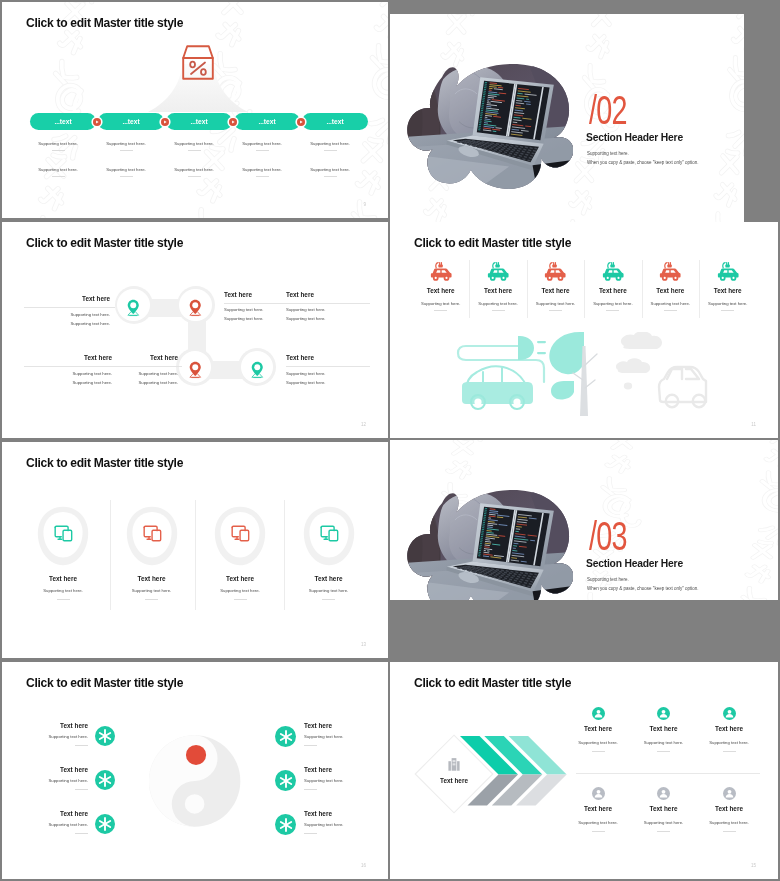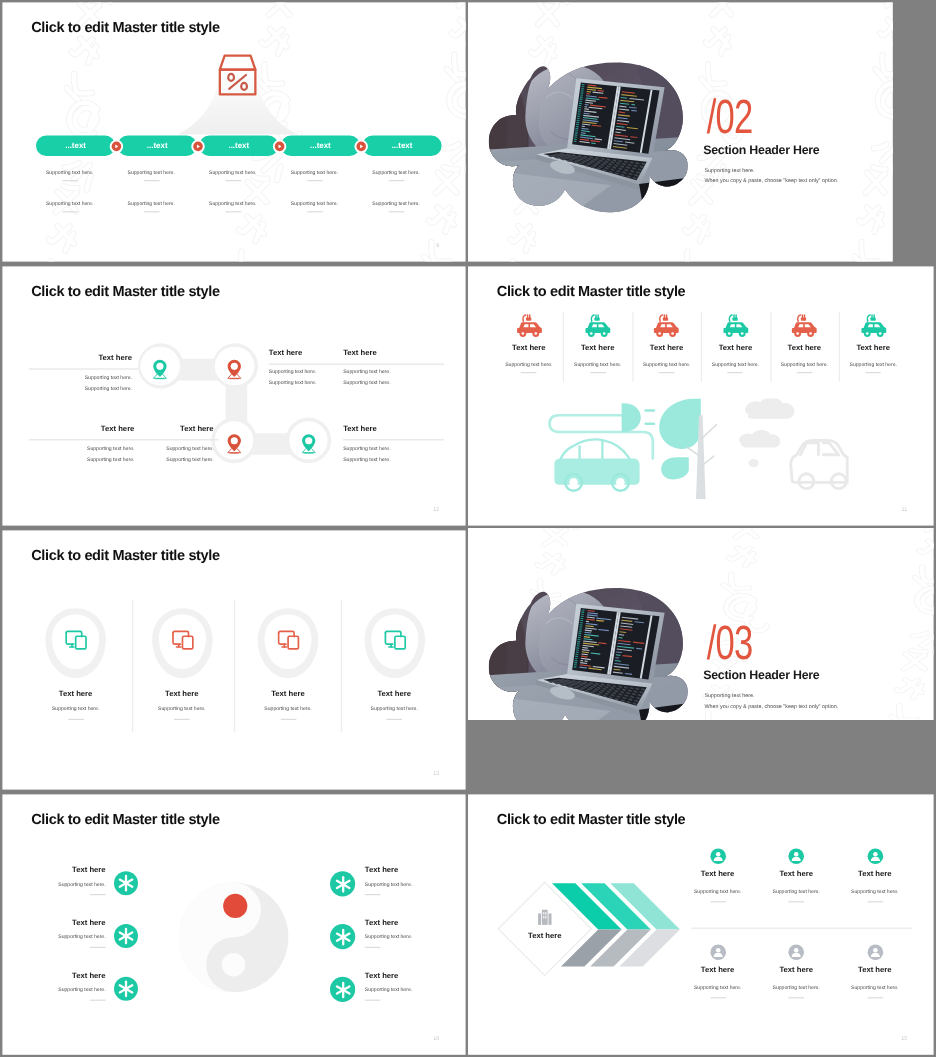--- a/index.html
+++ b/index.html
@@ -229,21 +229,21 @@
   <div style="position:absolute;left:288px;top:139px;width:80px;text-align:center;">
     <div class="sup">Supporting text here.</div>
     <div class="uline" style="width:13px;margin:4px auto 0;"></div>
   </div>
   <div style="position:absolute;left:288px;top:165px;width:80px;text-align:center;">
     <div class="sup">Supporting text here.</div>
     <div class="uline" style="width:13px;margin:4px auto 0;"></div>
   </div>
   <div class="pgnum" style="right:22px;bottom:11px;">9</div>
 </div>
-<div class="slide" style="left:390px;top:2px;width:354px;height:216px;">
+<div class="slide" style="left:390px;top:14px;width:354px;height:216px;">
   <svg class="wm" viewBox="0 0 390 220" preserveAspectRatio="none">
         <g class="wmtiles">
           <use href="#wmglyph" transform="rotate(47) translate(-619.5,-367.5) scale(0.92)"></use>
           <use href="#wmglyph" transform="rotate(47) translate(-516.25,-244.99999999999997) scale(0.92)"></use>
           <use href="#wmglyph" transform="rotate(47) translate(-619.5,-122.49999999999999) scale(0.92)"></use>
           <use href="#wmglyph" transform="rotate(47) translate(-516.25,0) scale(0.92)"></use>
           <use href="#wmglyph" transform="rotate(47) translate(-619.5,122.49999999999999) scale(0.92)"></use>
           <use href="#wmglyph" transform="rotate(47) translate(-516.25,244.99999999999997) scale(0.92)"></use>
           <use href="#wmglyph" transform="rotate(47) translate(-619.5,367.5) scale(0.92)"></use>
           <use href="#wmglyph" transform="rotate(47) translate(-516.25,489.99999999999994) scale(0.92)"></use>

